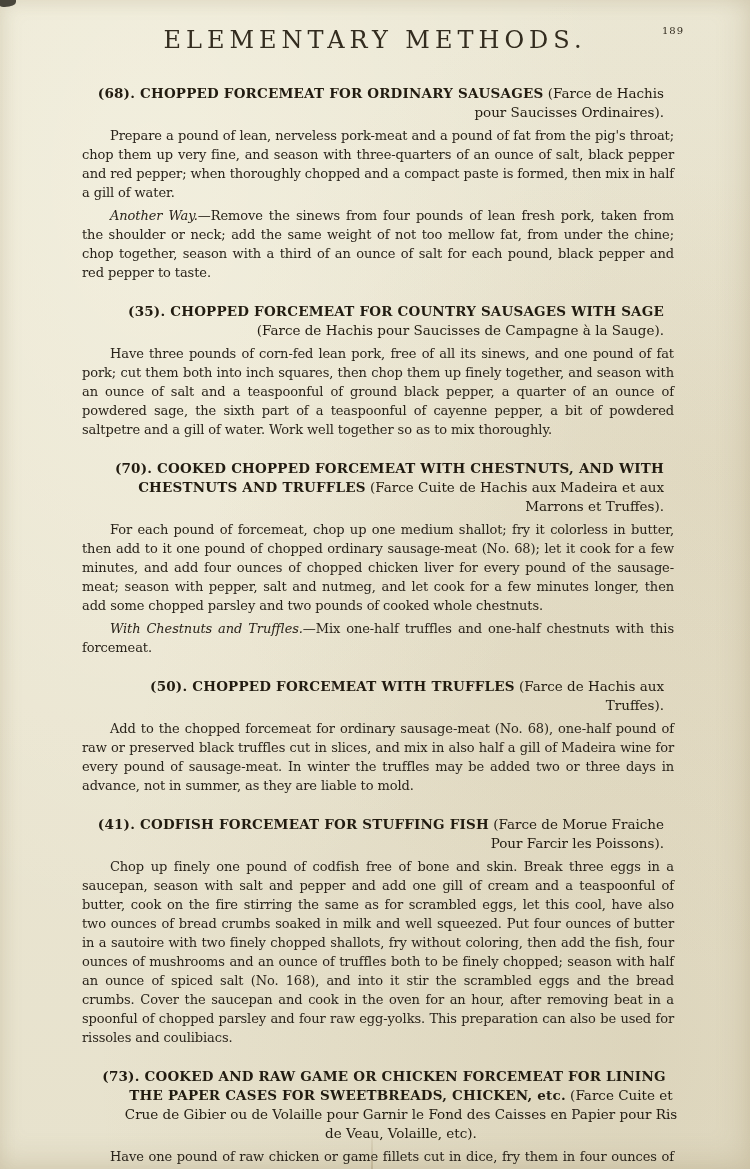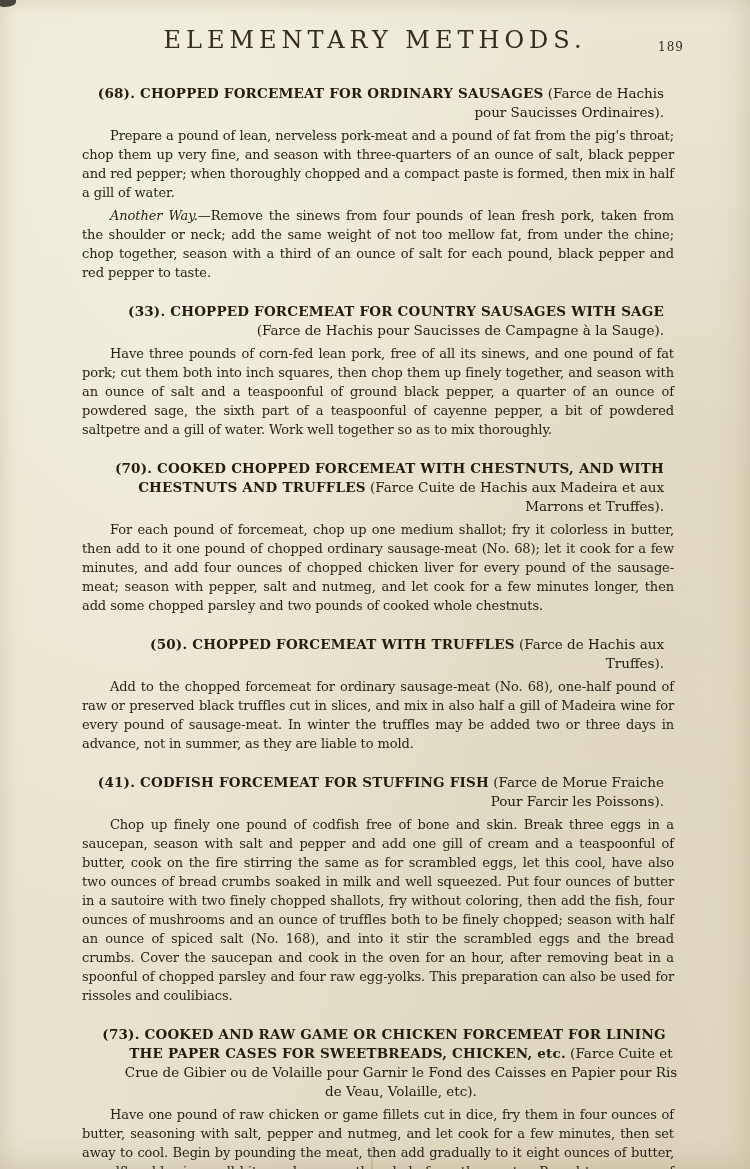--- a/index.html
+++ b/index.html
@@ -37,22 +37,22 @@
     padding-top: 26px;
     height: 30px;
   }
   .page-head .title {
     text-align: center;
     font-size: 24px;
     letter-spacing: 5px;
     color: #332c1f;
   }
   .page-head .pagenum {
-    position: absolute; top: 40px; right: 66px;
-    font-size: 12px; letter-spacing: 1px;
+    position: absolute; top: 25px; right: 66px;
+    font-size: 10px; letter-spacing: 1px;
     color: #332c1f;
   }
   .content {
     padding: 0 72px 0 78px;
   }
   section { display: block; }
   .heading {
     margin: 20px 0 4px 0;
     font-size: 13.5px;
     line-height: 19px;
@@ -97,30 +97,31 @@
     <section>
       <h2 class="heading heading-first">
         <span class="h-en">(68). CHOPPED FORCEMEAT FOR ORDINARY SAUSAGES</span><span class="h-fr"> (Farce de Hachis pour Saucisses Ordinaires).</span>
       </h2>
       <p class="body">Prepare a pound of lean, nerveless pork-meat and a pound of fat from the pig's throat; chop them up very fine, and season with three-quarters of an ounce of salt, black pepper and red pepper; when thoroughly chopped and a compact paste is formed, then mix in half a gill of water.</p>
       <p class="body"><em class="lead">Another Way.</em><span>—Remove the sinews from four pounds of lean fresh pork, taken from the shoulder or neck; add the same weight of not too mellow fat, from under the chine; chop together, season with a third of an ounce of salt for each pound, black pepper and red pepper to taste.</span></p>
     </section>
 
     <section>
       <h2 class="heading">
-        <span class="h-en">(33). CHOPPED FORCEMEAT FOR COUNTRY SAUSAGES WITH SAGE</span><span class="h-fr"> (Farce de Hachis pour Saucisses de Campagne à la Sauge).</span>
+        <span class="h-en">(35). CHOPPED FORCEMEAT FOR COUNTRY SAUSAGES WITH SAGE</span><span class="h-fr"> (Farce de Hachis pour Saucisses de Campagne à la Sauge).</span>
       </h2>
       <p class="body">Have three pounds of corn-fed lean pork, free of all its sinews, and one pound of fat pork; cut them both into inch squares, then chop them up finely together, and season with an ounce of salt and a teaspoonful of ground black pepper, a quarter of an ounce of powdered sage, the sixth part of a teaspoonful of cayenne pepper, a bit of powdered saltpetre and a gill of water.  Work well together so as to mix thoroughly.</p>
     </section>
 
     <section>
       <h2 class="heading">
         <span class="h-en">(70). COOKED CHOPPED FORCEMEAT WITH CHESTNUTS, AND WITH CHESTNUTS AND TRUFFLES</span><span class="h-fr"> (Farce Cuite de Hachis aux Madeira et aux Marrons et Truffes).</span>
       </h2>
       <p class="body">For each pound of forcemeat, chop up one medium shallot; fry it colorless in butter, then add to it one pound of chopped ordinary sausage-meat (No. 68); let it cook for a few minutes, and add four ounces of chopped chicken liver for every pound of the sausage-meat; season with pepper, salt and nutmeg, and let cook for a few minutes longer, then add some chopped parsley and two pounds of cooked whole chestnuts.</p>
+      <p class="body"><em class="lead">With Chestnuts and Truffles.</em><span>—Mix one-half truffles and one-half chestnuts with this forcemeat.</span></p>
     </section>
 
     <section>
       <h2 class="heading">
         <span class="h-en">(50). CHOPPED FORCEMEAT WITH TRUFFLES</span><span class="h-fr"> (Farce de Hachis aux Truffes).</span>
       </h2>
       <p class="body">Add to the chopped forcemeat for ordinary sausage-meat (No. 68), one-half pound of raw or preserved black truffles cut in slices, and mix in also half a gill of Madeira wine for every pound of sausage-meat.  In winter the truffles may be added two or three days in advance, not in summer, as they are liable to mold.</p>
     </section>
 
     <section>

